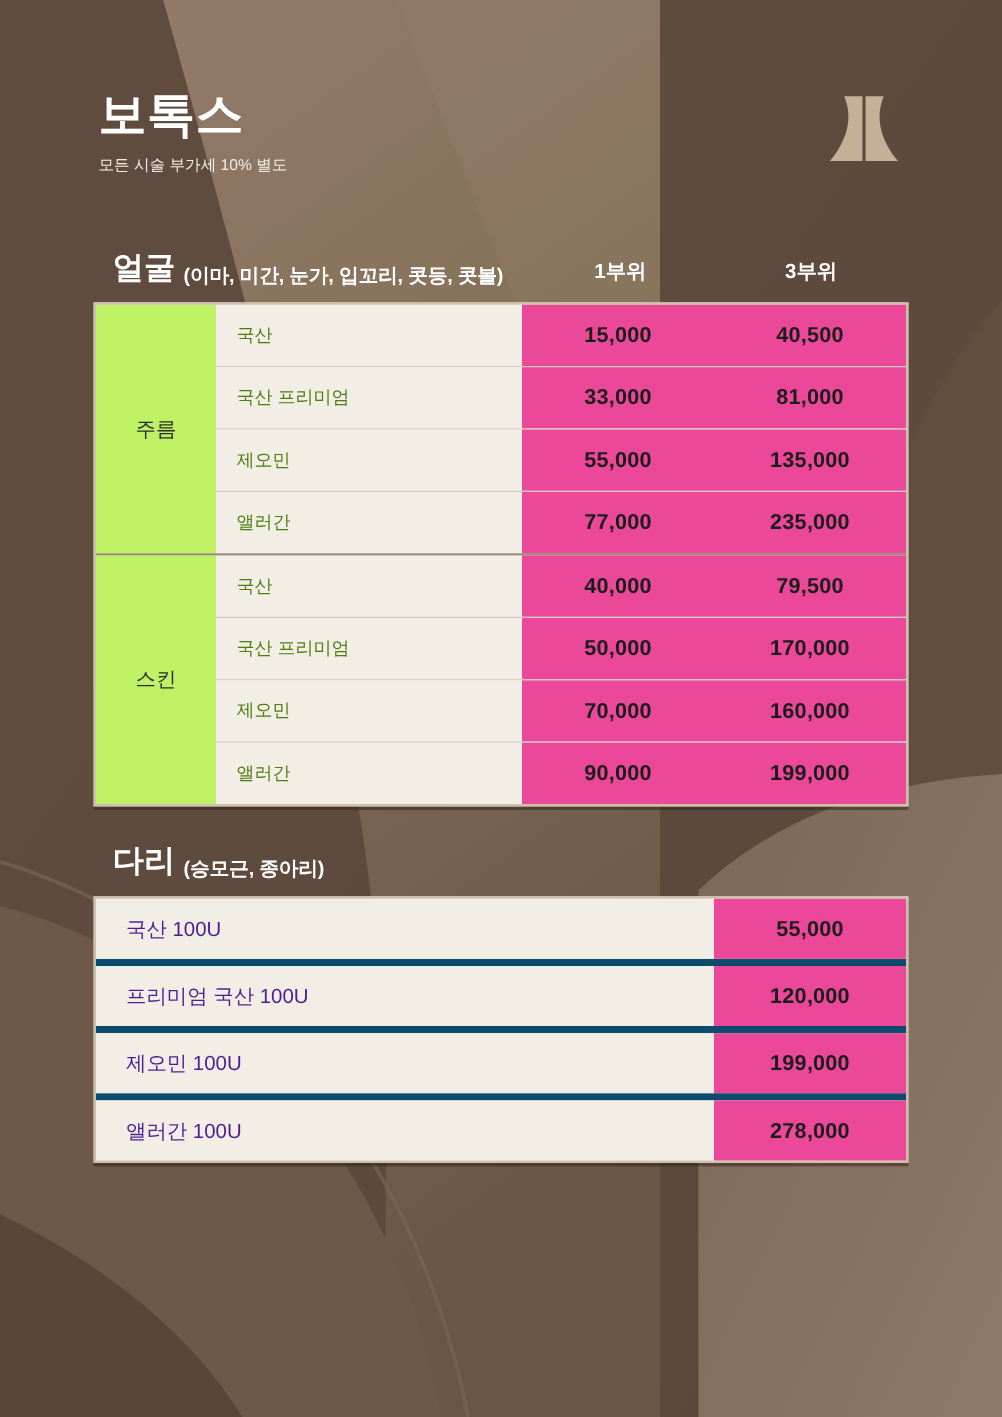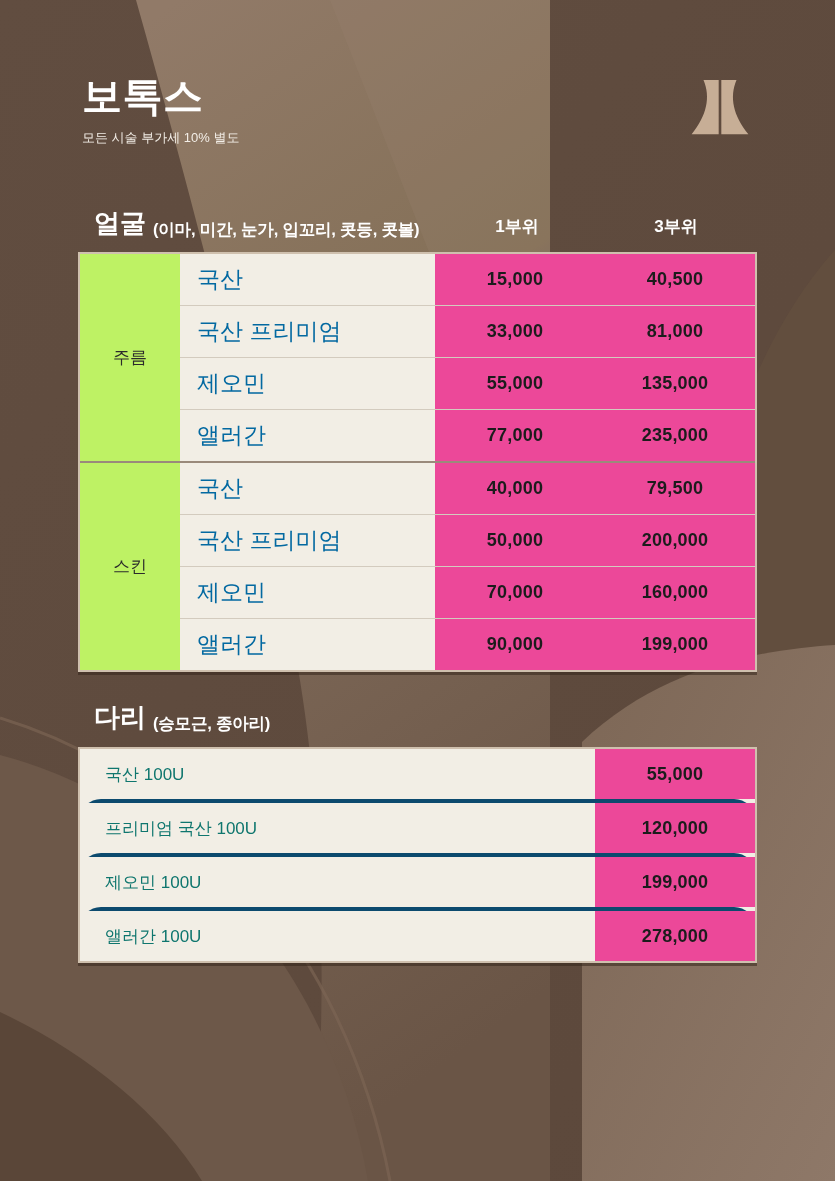--- a/index.html
+++ b/index.html
@@ -42,32 +42,32 @@
   .group + .group { border-top:2px solid #9a8a7b; }
   .glabel {
     width:100px; flex:0 0 100px; display:flex; align-items:center; justify-content:center;
     font-size:17px; color:#2b2b2b; background:#bef264;
   }
   .gbody { flex:1; display:flex; flex-direction:column; }
   .trow { display:flex; height:51px; }
   .trow + .trow { border-top:1px solid #d3cbbe; }
   .cell-item {
     width:255px; flex:0 0 255px; box-sizing:border-box; padding-left:17px;
-    display:flex; align-items:center; font-size:23px; color:#0369a1; background:#f2eee5;
+    display:flex; align-items:center; font-size:15px; color:#4d7c0f; background:#f2eee5;
   }
   .cell-price {
     flex:1; background:#ec4899; display:flex; align-items:center; justify-content:center;
     font-size:18px; font-weight:700; color:#1c1c1c; letter-spacing:.2px;
   }
 
   .lrow { display:flex; height:50px; }
-  .lrow + .lrow { border-top:4px solid #0c4a6e;border-radius:21px; }
+  .lrow + .lrow { border-top:6px solid #0c4a6e; }
   .lrow .cell-name {
     flex:1; box-sizing:border-box; padding-left:25px; display:flex; align-items:center;
-    font-size:17px; color:#0f766e; background:#f2eee5;
+    font-size:17px; color:#4c1d95; background:#f2eee5;
   }
   .lrow .cell-price { flex:0 0 160px; }
 </style>
 </head>
 <body>
 
 <div class="page">
 
   <svg class="bg" width="835" height="1181" viewBox="0 0 835 1181" xmlns="http://www.w3.org/2000/svg">
     <defs>
@@ -155,21 +155,21 @@
       <div class="glabel">스킨</div>
       <div class="gbody">
         <div class="trow">
           <div class="cell-item">국산</div>
           <div class="cell-price">40,000</div>
           <div class="cell-price">79,500</div>
         </div>
         <div class="trow">
           <div class="cell-item">국산 프리미엄</div>
           <div class="cell-price">50,000</div>
-          <div class="cell-price">200,000</div>
+          <div class="cell-price">170,000</div>
         </div>
         <div class="trow">
           <div class="cell-item">제오민</div>
           <div class="cell-price">70,000</div>
           <div class="cell-price">160,000</div>
         </div>
         <div class="trow">
           <div class="cell-item">앨러간</div>
           <div class="cell-price">90,000</div>
           <div class="cell-price">199,000</div>

